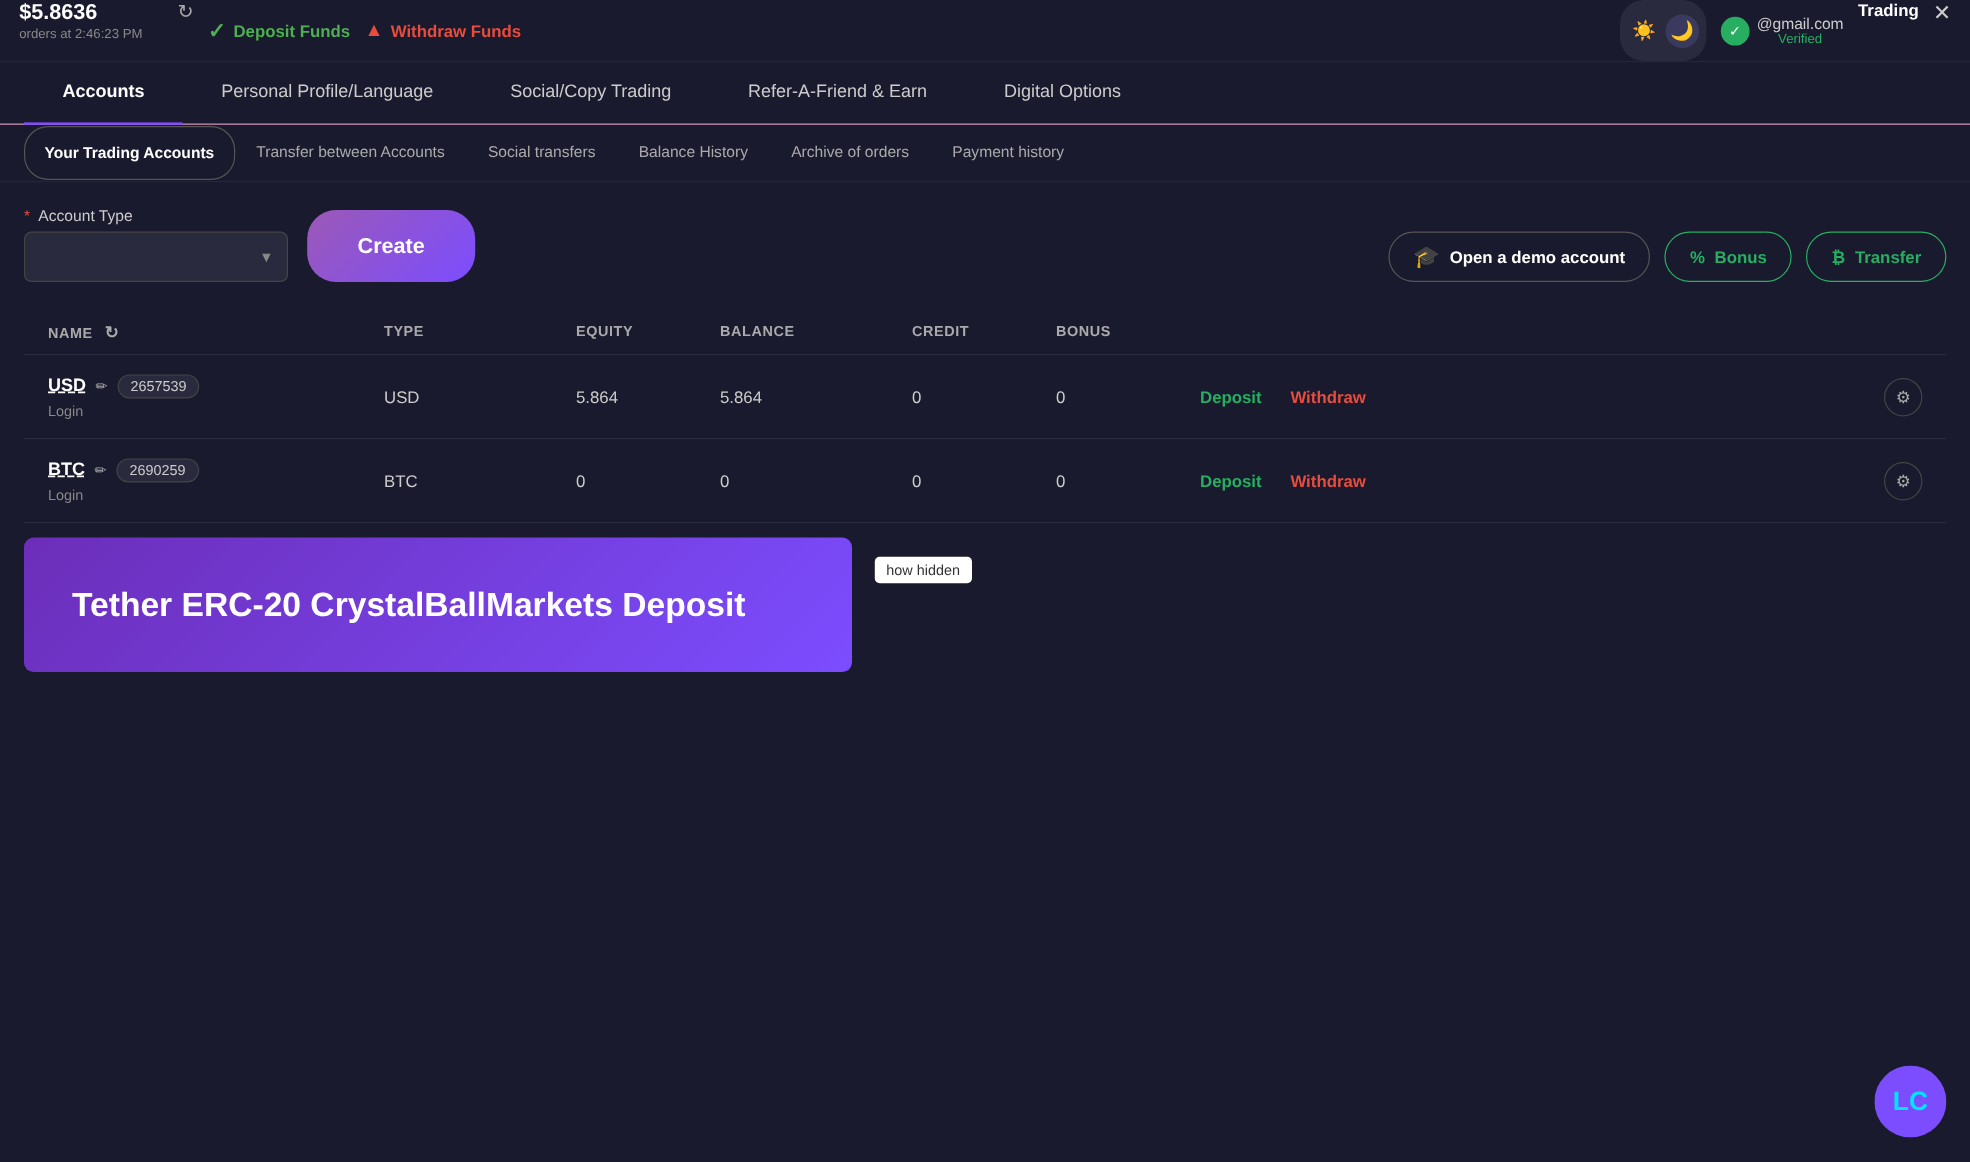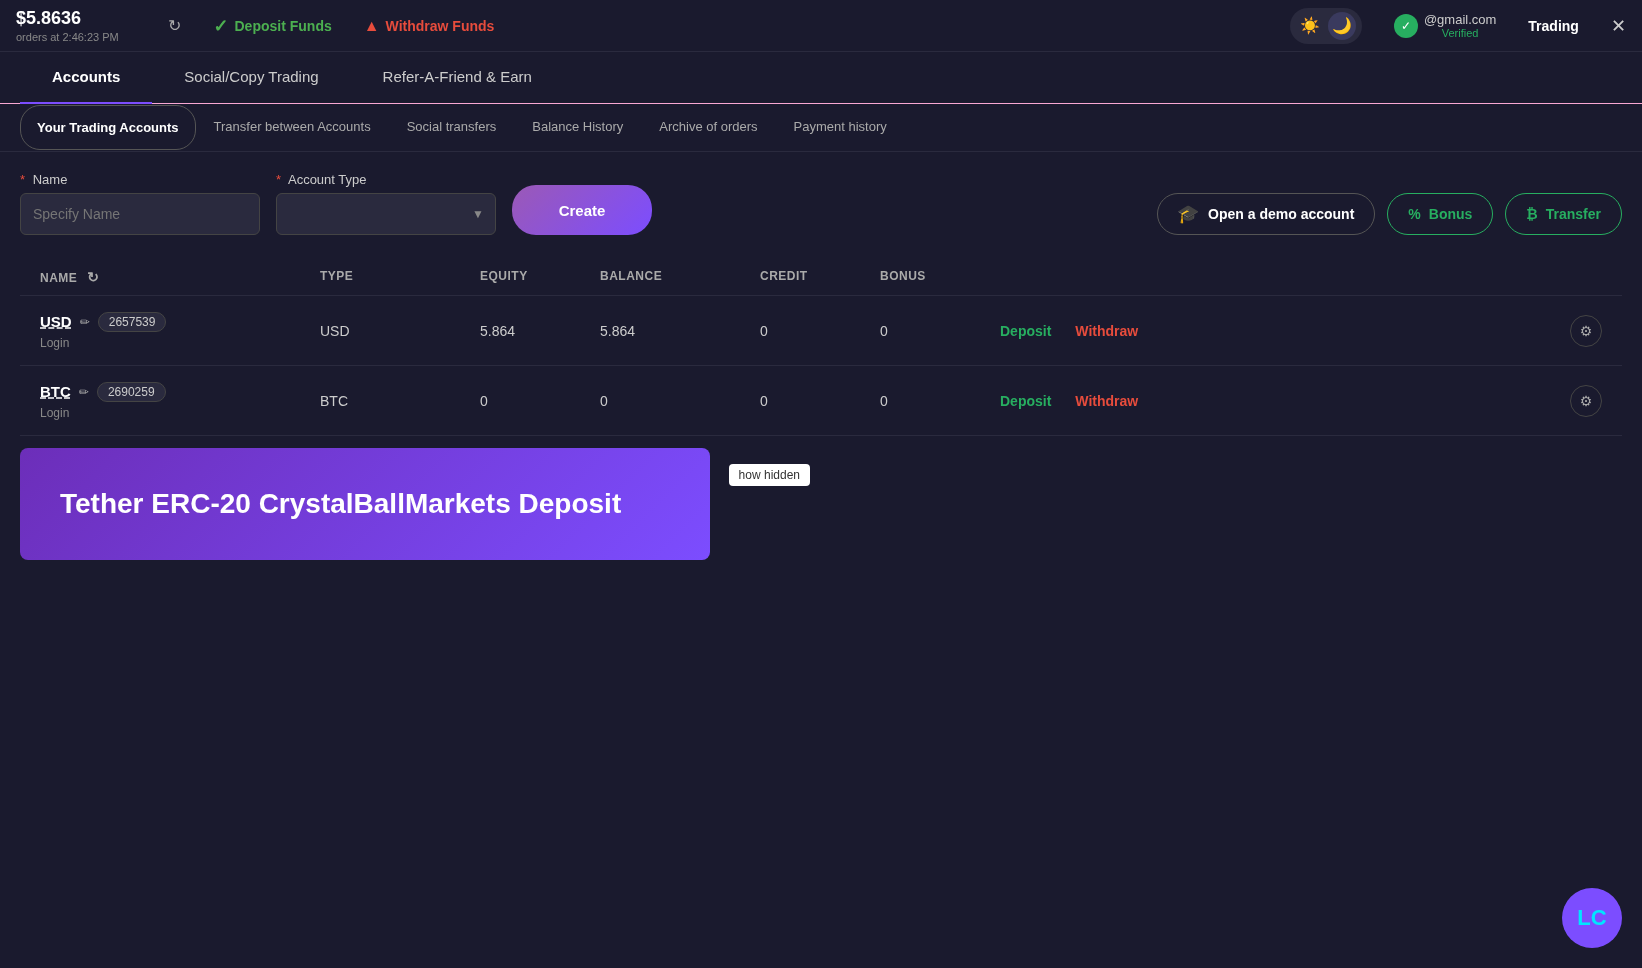--- a/index.html
+++ b/index.html
@@ -9,25 +9,24 @@
       font-family: Arial, sans-serif;
       font-size: 14px;
       min-height: 968px;
       overflow-x: hidden;
     }
 
     
     .topbar {
       background: #1a1a2e;
       display: flex;
-      align-items: center;
       padding: 0 16px;
       height: 52px;
       border-bottom: 1px solid #2a2a3e;
-      gap: 32px;
+      gap: 12px;
     }
     .topbar-price {
       display: flex;
       flex-direction: column;
       gap: 2px;
       min-width: 120px;
     }
     .topbar-price .amount {
       font-size: 18px;
       font-weight: bold;
@@ -220,23 +219,23 @@
       transform: translateY(-50%);
       pointer-events: none;
       color: #888;
       font-size: 12px;
     }
     .btn-create {
       background: linear-gradient(135deg, #9b59b6, #7c4dff);
       border: none;
       border-radius: 24px;
       color: #fff;
-      font-size: 15px;
-      font-weight: 600;
-      height: 50px;
+      font-size: 18px;
+      font-weight: 600;
+      height: 60px;
       width: 140px;
       cursor: pointer;
     }
 
     
     .action-btns {
       display: flex;
       align-items: center;
       gap: 12px;
       margin-left: auto;
@@ -447,24 +446,30 @@
   </div>
   <div class="topbar-logout">Trading</div>
   <div class="topbar-close">✕</div>
 </div>
 
 <div class="nav">
   <div class="nav-item active">
     <span>Accounts</span>
   </div>
   <div class="nav-item">
+    <span>Personal Profile/Language</span>
+  </div>
+  <div class="nav-item">
     <span>Social/Copy Trading</span>
   </div>
   <div class="nav-item">
     <span>Refer-A-Friend &amp; Earn</span>
+  </div>
+  <div class="nav-item">
+    <span>Digital Options</span>
   </div>
 </div>
 
 <div class="subnav">
   <div class="subnav-item active">
     <span>Your Trading Accounts</span>
   </div>
   <div class="subnav-item">
     <span>Transfer between Accounts</span>
   </div>
@@ -478,27 +483,20 @@
     <span>Archive of orders</span>
   </div>
   <div class="subnav-item">
     <span>Payment history</span>
   </div>
 </div>
 
 <div class="content">
   
   <div class="form-row">
-    <div class="form-group">
-      <label class="form-label">
-        <span class="required">*</span>
-        <span>Name</span>
-      </label>
-      <input class="form-input" type="text" placeholder="Specify Name" style="">
-    </div>
     <div class="form-group">
       <label class="form-label">
         <span class="required">*</span>
         <span>Account Type</span>
       </label>
       <div class="select-wrapper">
         <select class="form-select">
           <option value=""></option>
         </select>
         <span class="select-arrow">▼</span>

